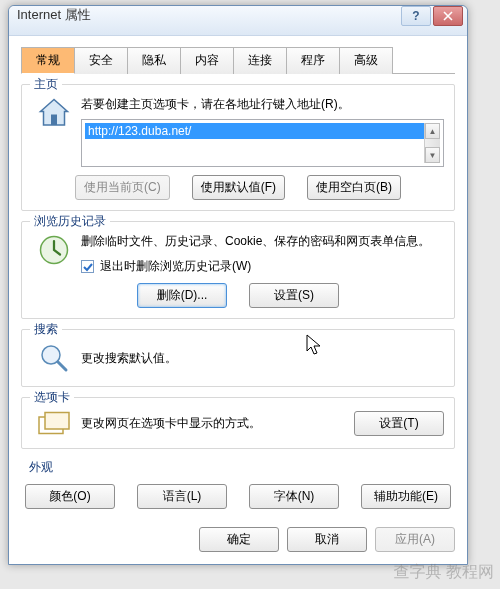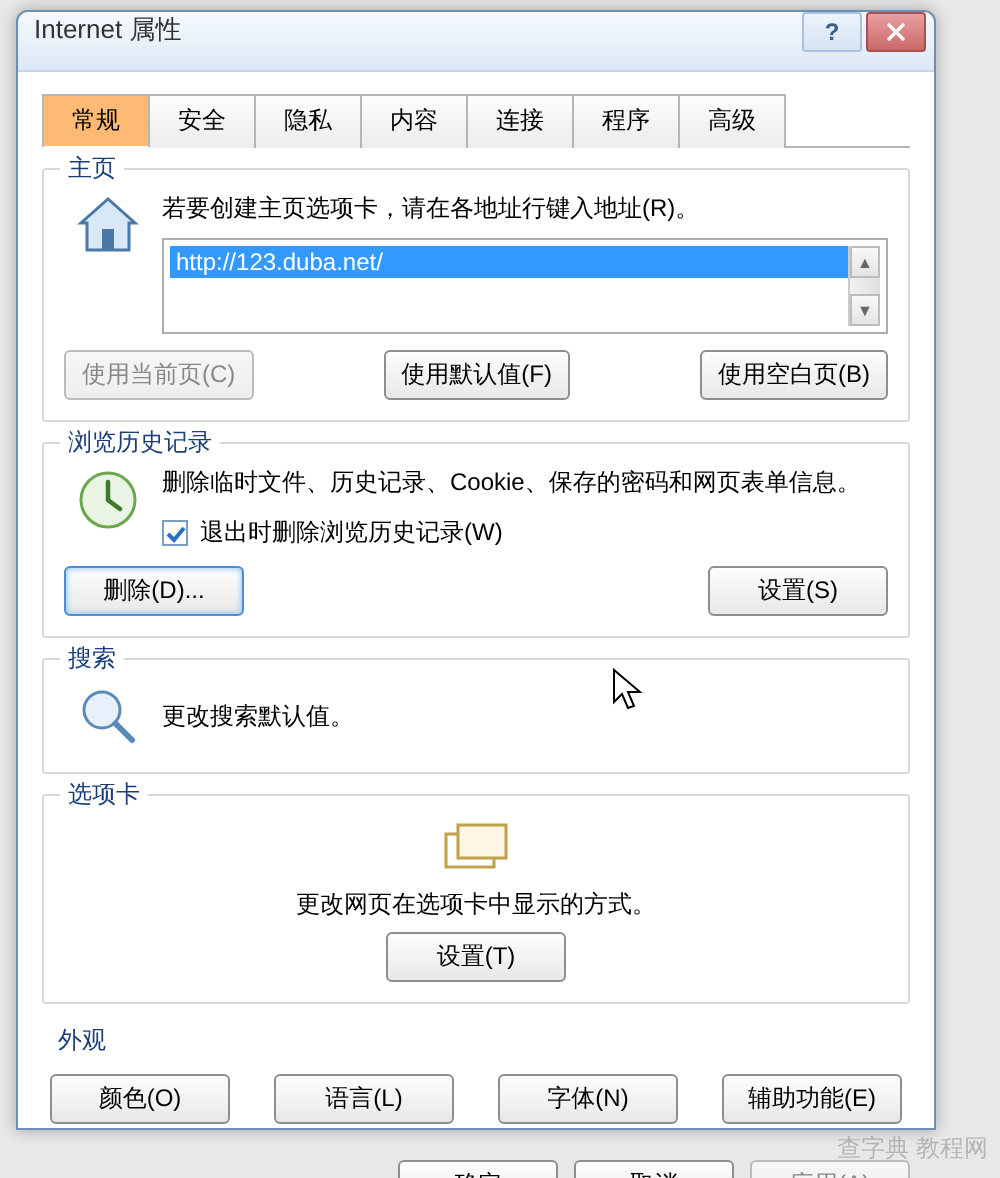--- a/index.html
+++ b/index.html
@@ -113,21 +113,21 @@
   border-left: 1px solid #ccc;
   display:flex; flex-direction:column; justify-content:space-between;
 }
 .sb-btn {
   height: 16px;
   background: linear-gradient(#f8f8f8,#e4e4e4);
   border:1px solid #bcbcbc;
   display:flex;align-items:center;justify-content:center;
   color:#666;font-size:8px;
 }
-.btn-row { display:flex; justify-content:space-between; gap:12px; margin-top:8px; }
+.btn-row { display:flex; justify-content:center; gap:22px; margin-top:8px; }
 .btn-row.four { justify-content: space-between; gap:8px; }
 .btn {
   min-width: 90px;
   padding: 3px 8px;
   background: linear-gradient(#fdfdfd,#e8e8e8);
   border: 1px solid #8e8e8e;
   border-radius: 3px;
   cursor: pointer;
   text-align: center;
   font-size: 12px;
@@ -145,21 +145,21 @@
 .dialog-btns {
   margin-top: auto;
   display:flex; justify-content:flex-end; gap:8px;
   padding-top: 8px;
 }
 .dialog-btns .btn { min-width: 80px; }
 .cursor { position:absolute; pointer-events:none; z-index:100; }
 .watermark {
   position:absolute; right:6px; bottom:6px;
   color: rgba(120,120,120,0.45);
-  font-size: 12px;
+  font-size: 16px;
 }
 </style>
 </head>
 <body>
 
 <div class="window">
   <div class="titlebar">
     <span class="titlebar-text">Internet 属性</span>
     <div class="tb-btn tb-help">?</div>
     <div class="tb-btn tb-close">
@@ -243,21 +243,21 @@
             <circle cx="20" cy="20" r="12" fill="#e8f1fb" stroke="#5a8bb8" stroke-width="2"></circle>
             <line x1="29" y1="29" x2="40" y2="40" stroke="#5a8bb8" stroke-width="4" stroke-linecap="round"></line>
           </svg>
         </div>
         <div class="text-col desc">更改搜索默认值。</div>
       </div>
     </div>
 
     <div class="groupbox">
       <span class="group-label">选项卡</span>
-      <div class="row" style="align-items:center;flex-direction:column;">
+      <div class="row" style="align-items:center;">
         <div class="icon-col">
           <svg class="tabs-icon" viewBox="0 0 48 36">
             <rect x="4" y="10" width="32" height="22" fill="#fff" stroke="#bfa24a" stroke-width="2"></rect>
             <rect x="12" y="4" width="32" height="22" fill="#fdf6e3" stroke="#bfa24a" stroke-width="2"></rect>
           </svg>
         </div>
         <div class="text-col desc">更改网页在选项卡中显示的方式。</div>
         <button class="btn">设置(T)</button>
       </div>
     </div>

